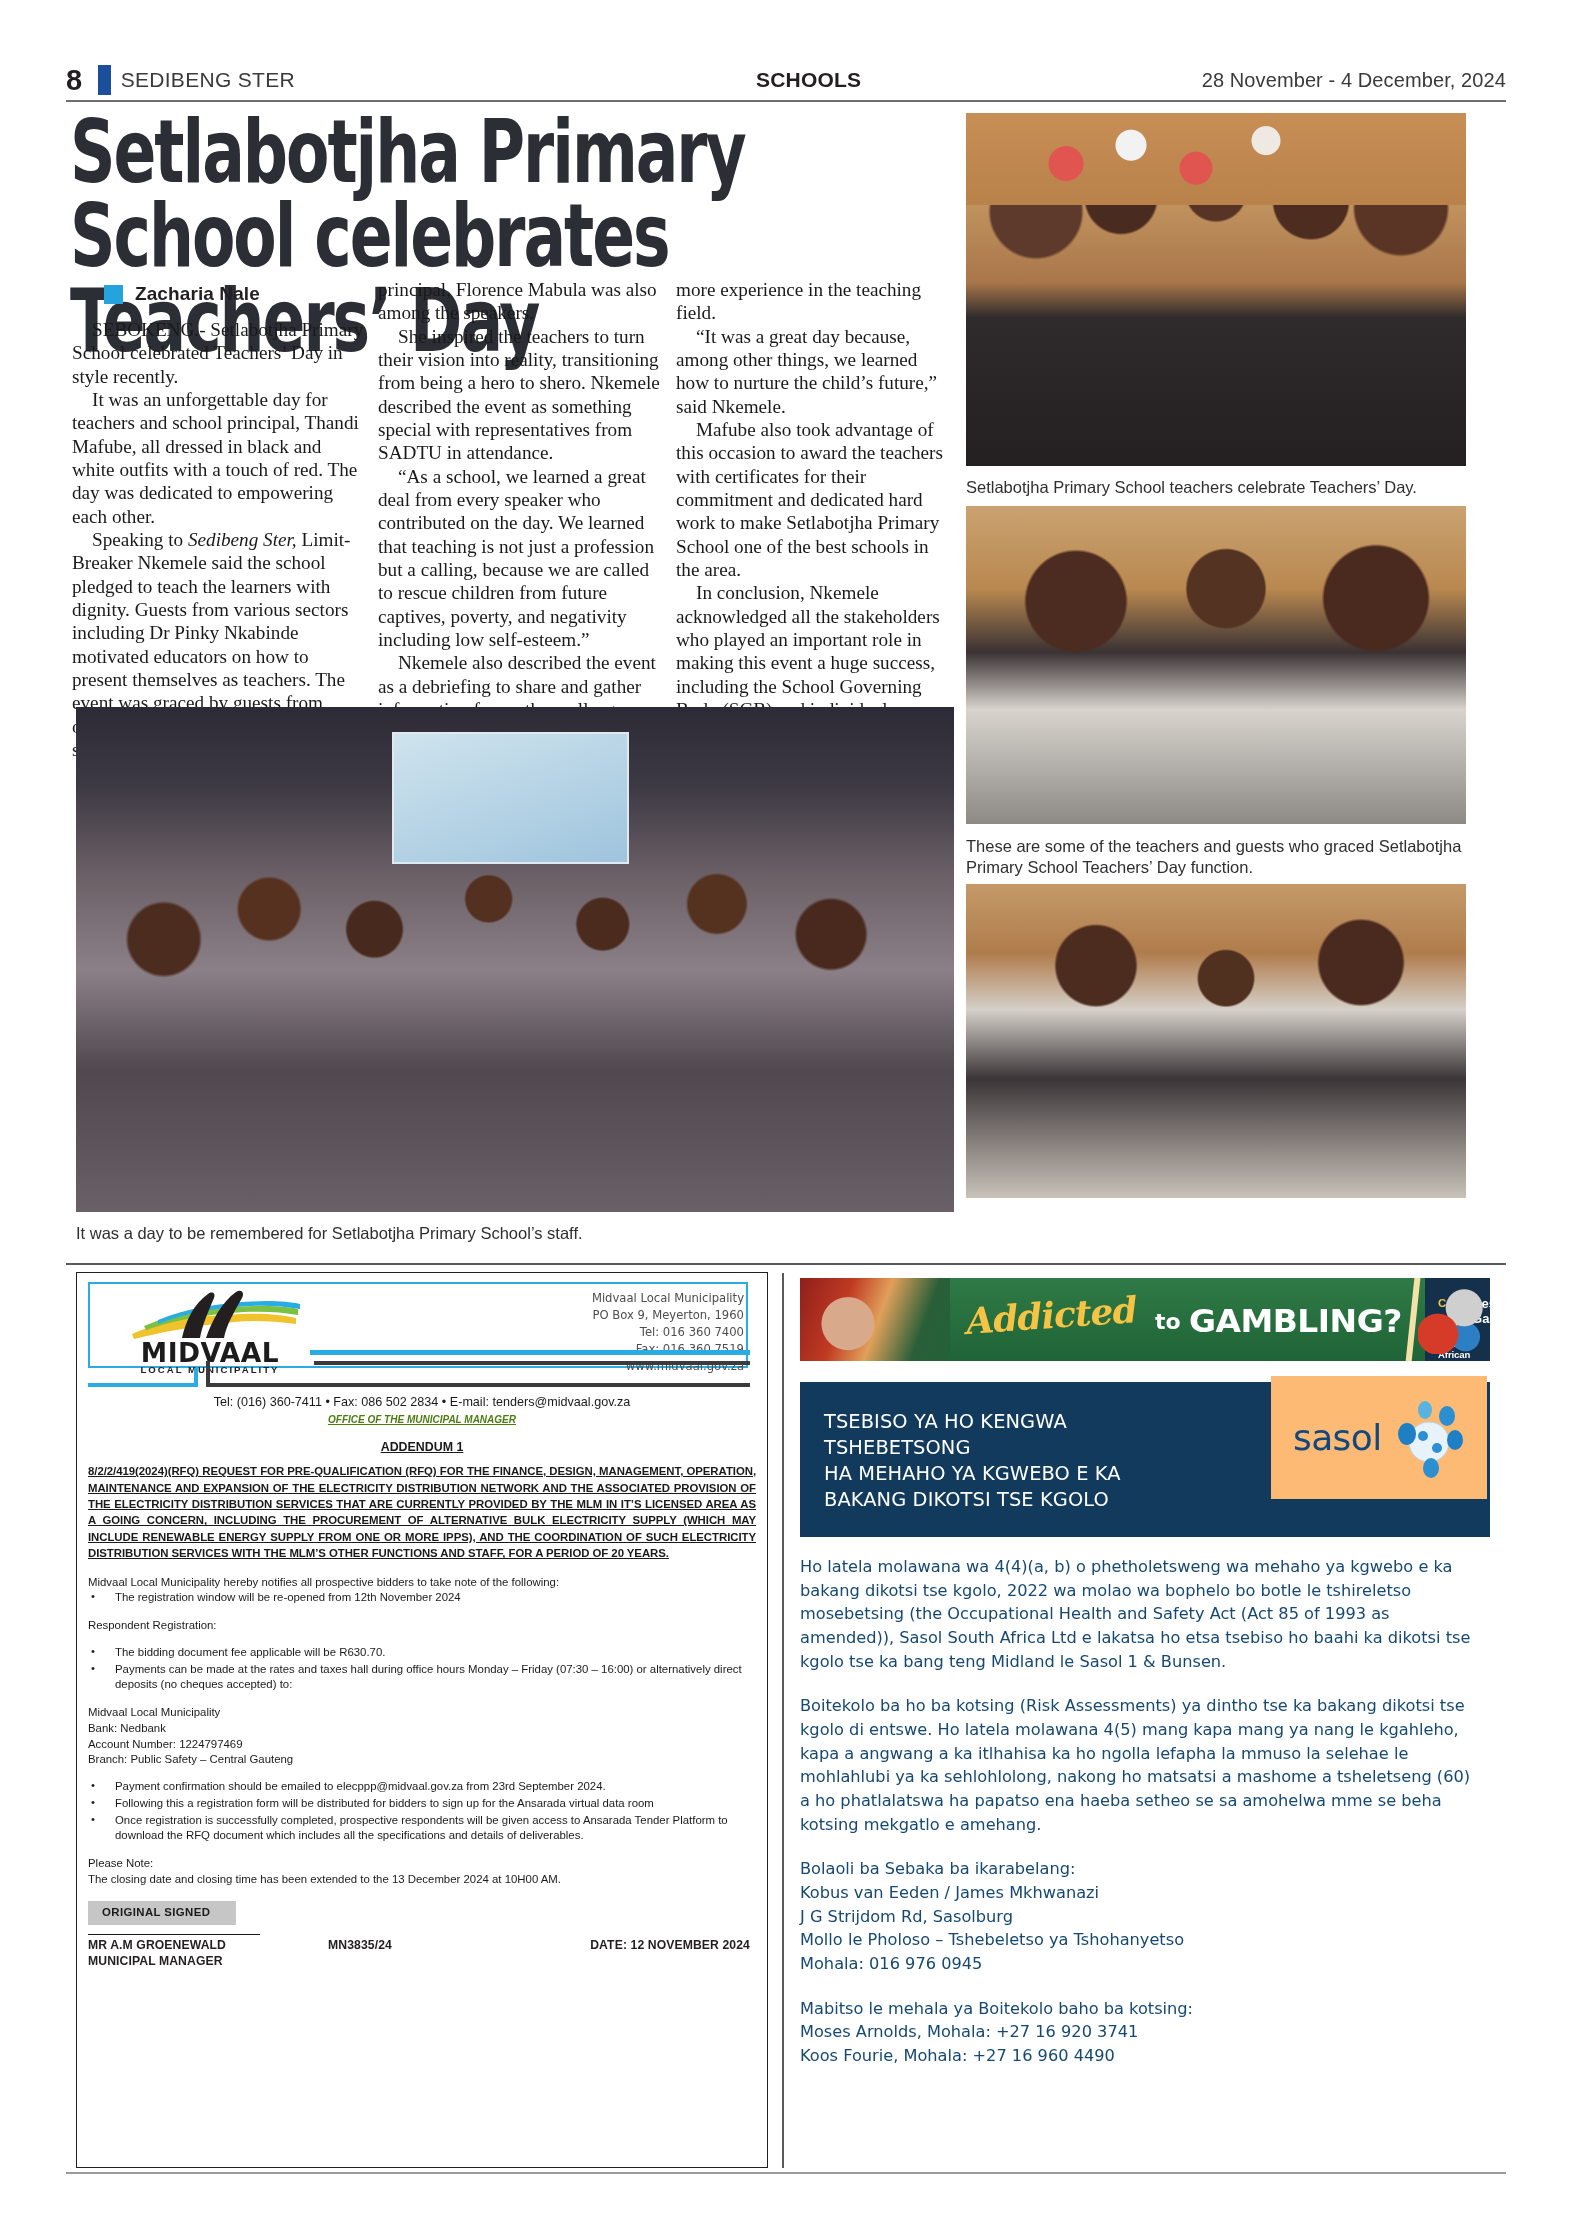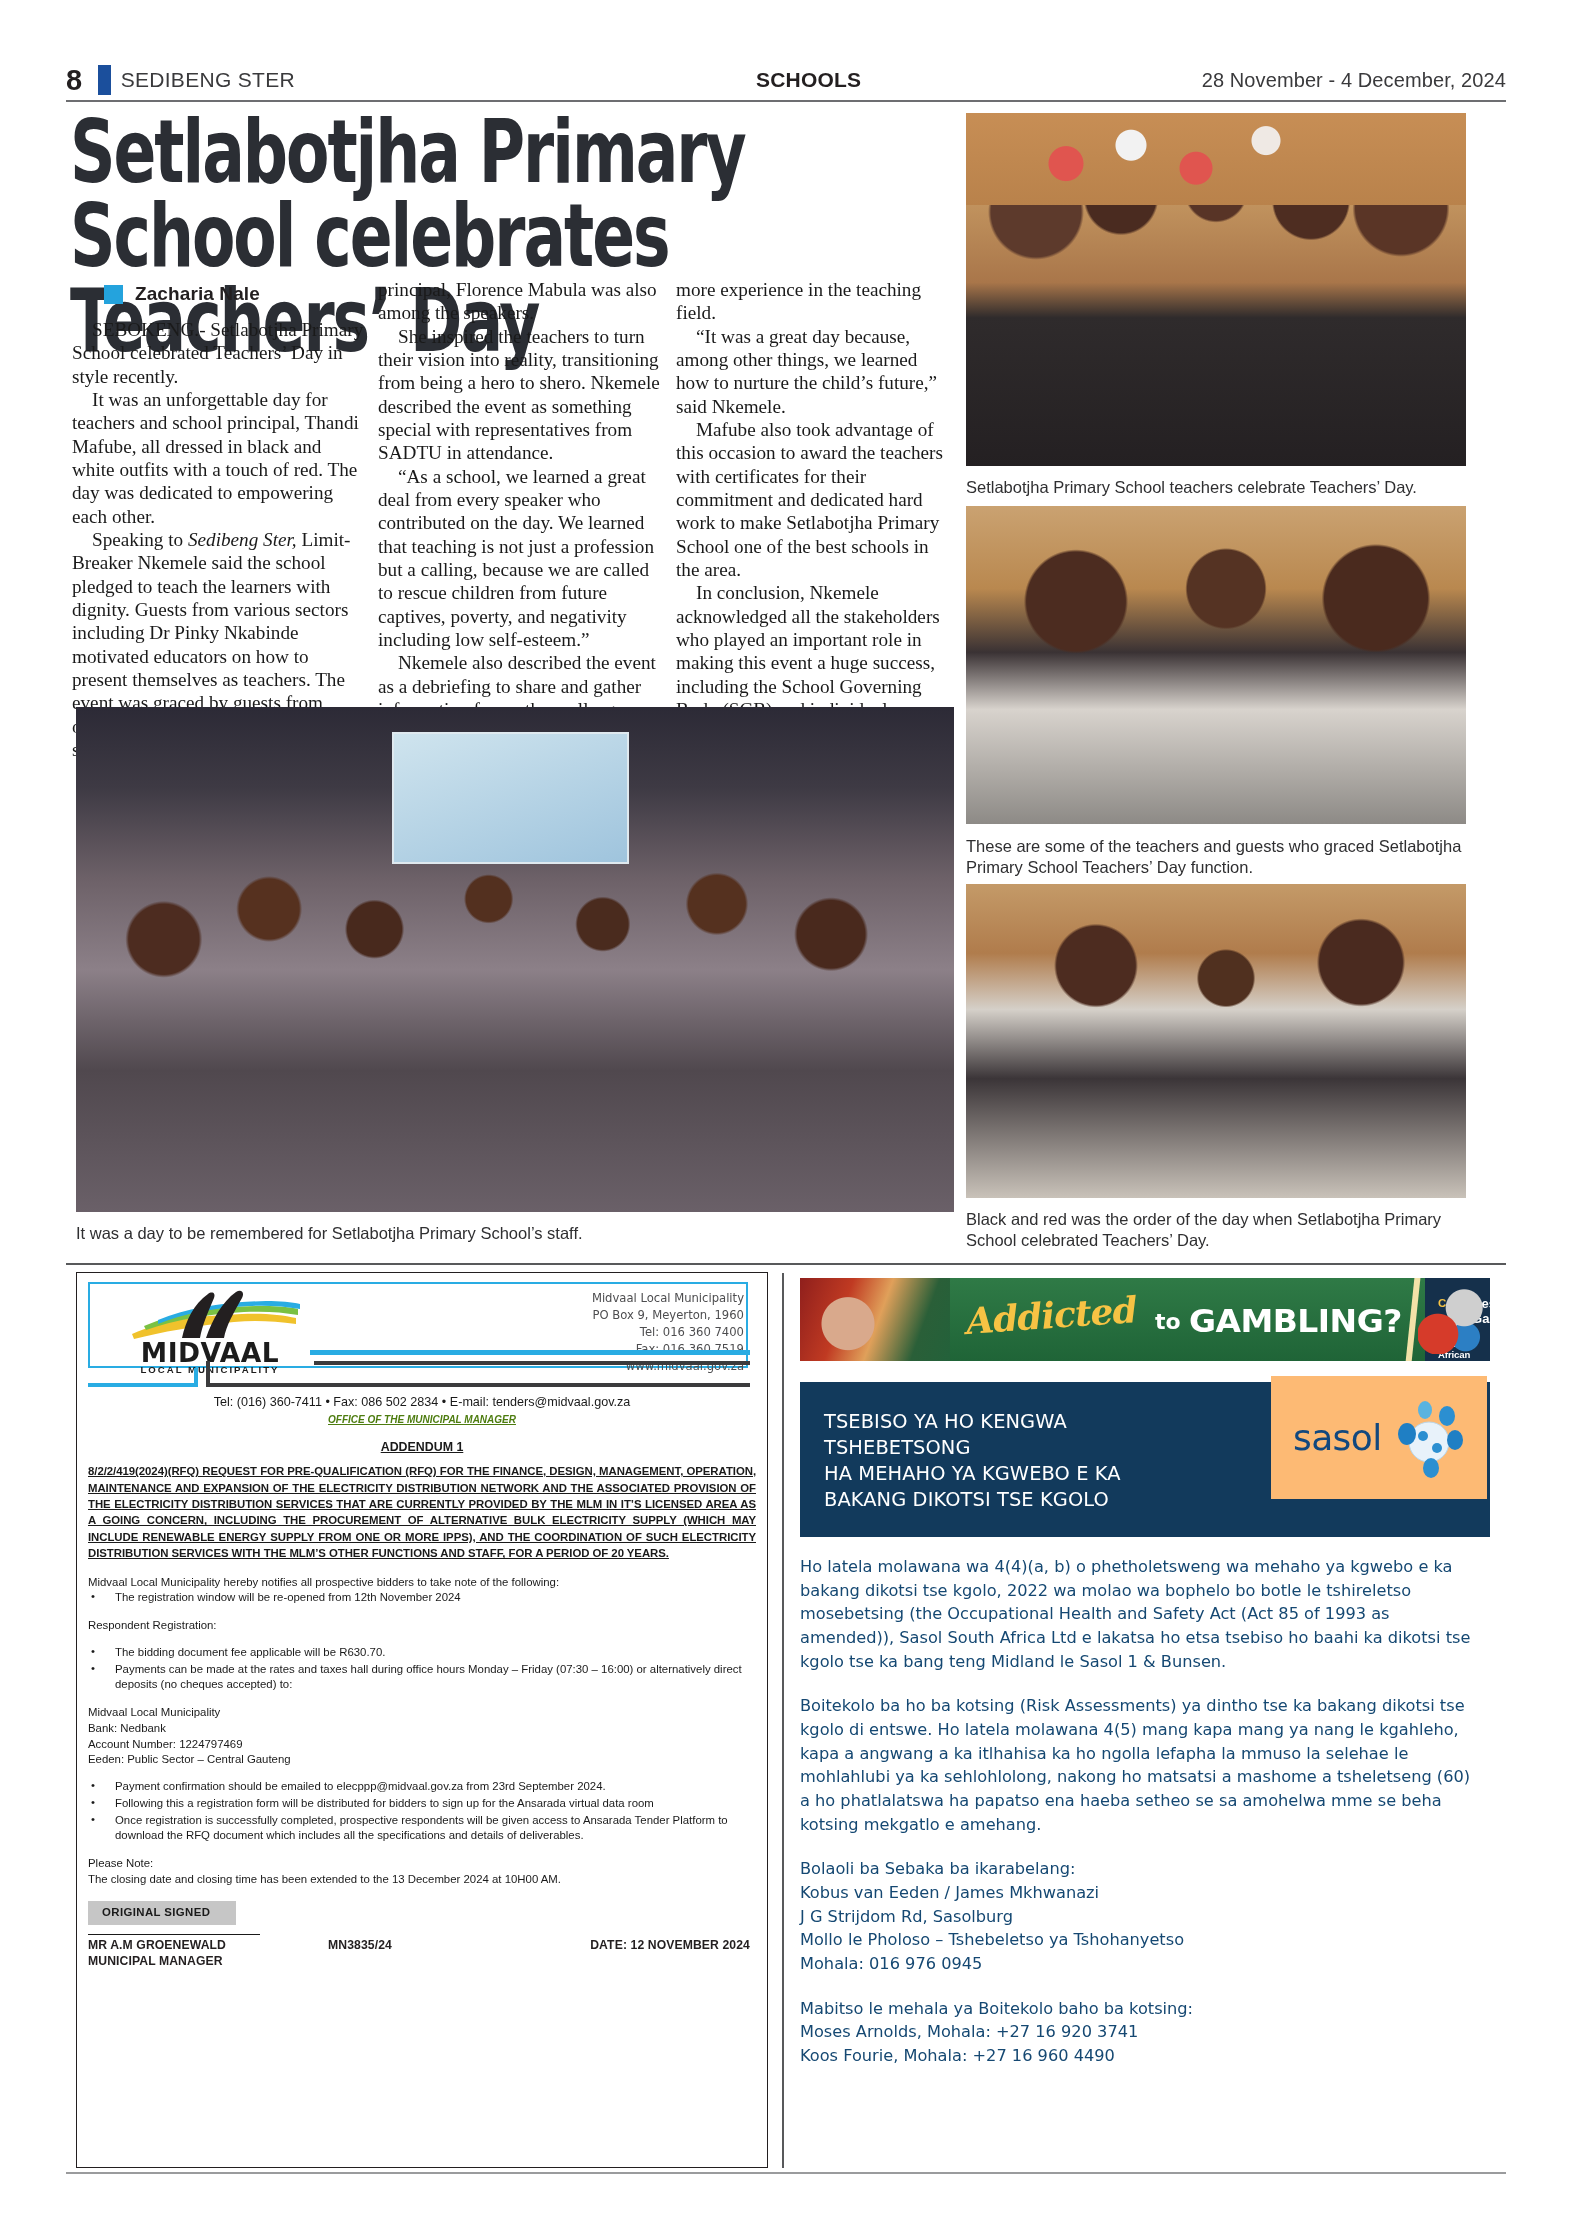--- a/index.html
+++ b/index.html
@@ -402,21 +402,20 @@
   <div class="cap" id="cap1">Setlabotjha Primary School teachers celebrate Teachers’ Day.</div>
 
   <div class="photo" id="photo2">
     <div class="ph-inner p2bg"></div>
   </div>
   <div class="cap" id="cap2">These are some of the teachers and guests who graced Setlabotjha Primary School Teachers’ Day function.</div>
 
   <div class="photo" id="photo3">
     <div class="ph-inner p3bg"></div>
   </div>
-  <div class="cap" id="cap3">Black and red was the order of the day when Setlabotjha Primary School celebrated Teachers’ Day.</div>
 
   <div class="photo" id="photo4">
     <div class="ph-inner p4bg"></div>
       <div class="p4screen"></div>
   </div>
   <div class="cap" id="cap4">It was a day to be remembered for Setlabotjha Primary School’s staff.</div>
 
   <div class="hr-main"></div>
   <div class="v-split"></div>
 
@@ -467,21 +466,21 @@
       <p>Respondent Registration:</p>
       <div class="mv-gap"></div>
       <ul class="mv-list">
         <li>The bidding document fee applicable will be R630.70.</li>
         <li>Payments can be made at the rates and taxes hall during office hours Monday – Friday (07:30 – 16:00) or alternatively direct deposits (no cheques accepted) to:</li>
       </ul>
       <div class="mv-gap"></div>
       <p>Midvaal Local Municipality</p>
       <p>Bank: Nedbank</p>
       <p>Account Number: 1224797469</p>
-      <p>Eeden: Public Sector – Central Gauteng</p>
+      <p>Branch: Public Safety – Central Gauteng</p>
       <div class="mv-gap"></div>
       <ul class="mv-list">
         <li>Payment confirmation should be emailed to elecppp@midvaal.gov.za from 23rd September 2024.</li>
         <li>Following this a registration form will be distributed for bidders to sign up for the Ansarada virtual data room</li>
         <li>Once registration is successfully completed, prospective respondents will be given access to Ansarada Tender Platform to download the RFQ document which includes all the specifications and details of deliverables.</li>
       </ul>
       <div class="mv-gap"></div>
       <p>Please Note:</p>
       <p>The closing date and closing time has been extended to the 13 December 2024 at 10H00 AM.</p>
     </div>

